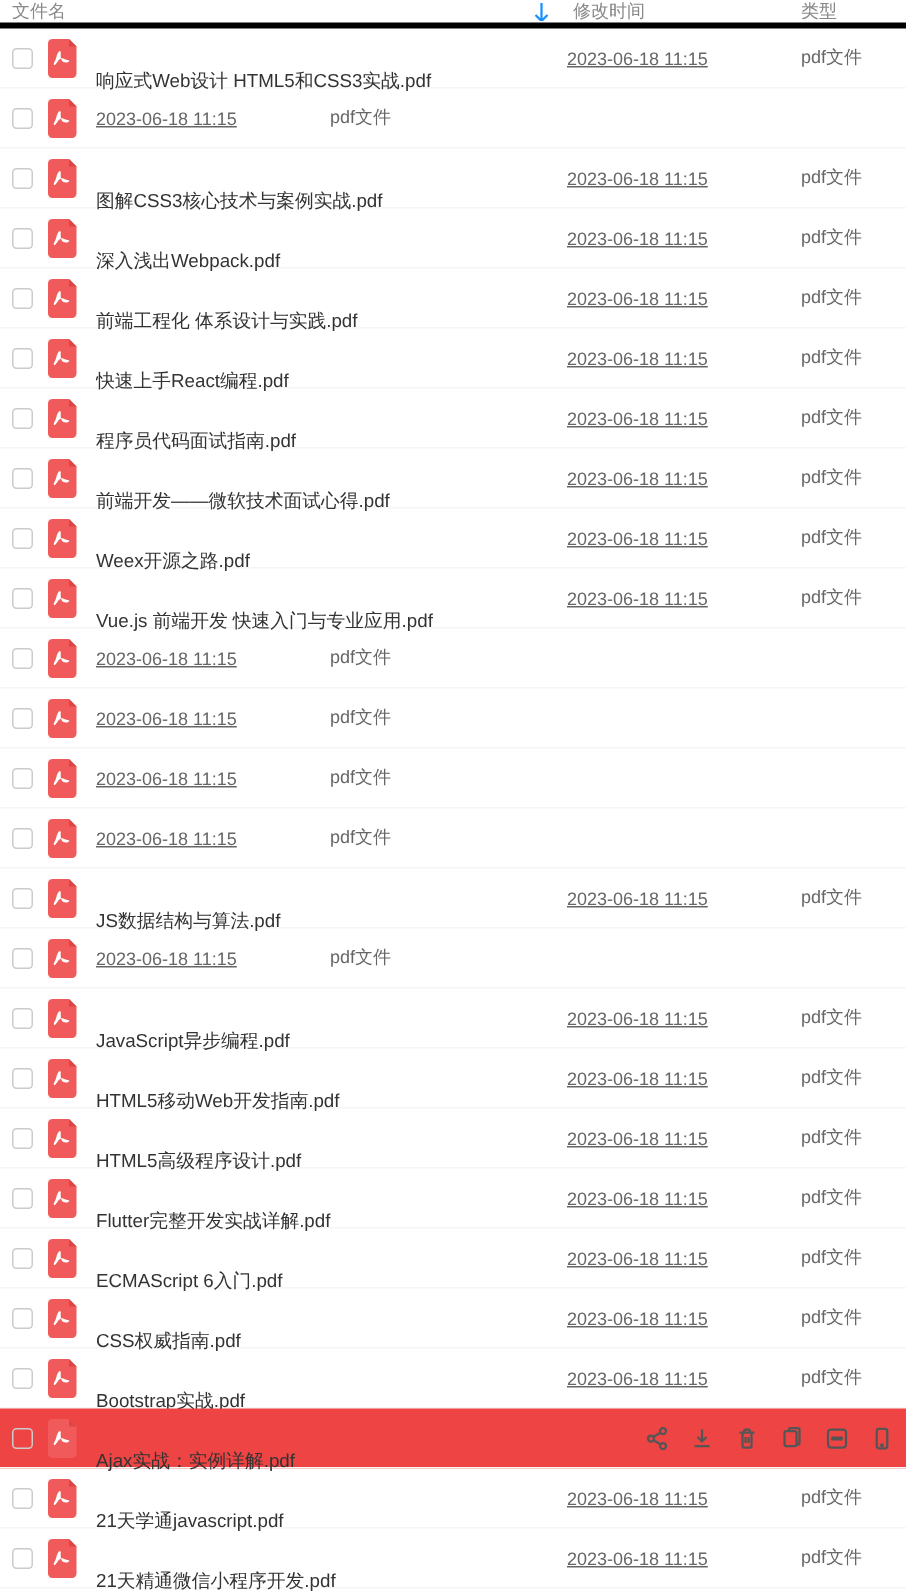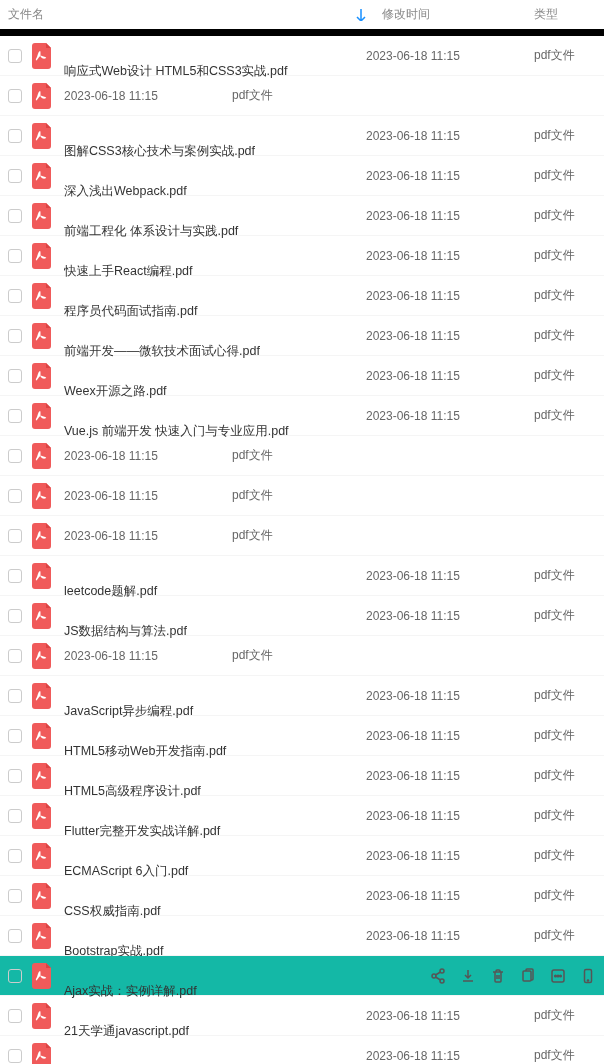--- a/index.html
+++ b/index.html
@@ -7,64 +7,64 @@
   width: 604px;
   height: 1064px;
   font-family: "PingFang SC", "Microsoft YaHei", Arial, sans-serif;
   font-size: 13px;
   color: #333;
   background: #fff;
   overflow: hidden;
 }
 .header {
   display: flex;
-  height: 36px;
-  border-bottom: 7px solid #000000;
+  height: 19px;
+  border-bottom: 4px solid #000000;
   color: #888;
   font-size: 12px;
   align-items: center;
 }
 .col-name { display: flex; align-items: center; flex: 1; padding-left: 8px; }
 .col-name-header { justify-content: space-between; padding-right: 12px; }
 .col-date { width: 156px; padding-left: 4px; }
 .col-type { width: 70px; }
 .sort-arrow {
   width: 10px; height: 12px; fill: #1890ff;
 }
 .row {
   display: flex;
   align-items: center;
   height: 40px;
   border-bottom: 1px solid #f5f5f5;
   font-size: 12.5px;
   position: relative;
 }
-.row.hovered { background: #14b8a6; }
+.row.hovered { background: #ef4444; }
 .checkbox {
   width: 14px; height: 14px;
   border: 1px solid #ccc;
   border-radius: 3px;
   margin: 0 10px 0 8px;
   flex-shrink: 0;
 }
 .pdf-icon {
   width: 22px; height: 26px;
   margin-right: 10px;
   flex-shrink: 0;
 }
 .fname {
   flex: 1;
   white-space: nowrap;
   overflow: hidden;
   text-overflow: ellipsis;
   color: #333;
   margin-top: 32px;
 }
-.fdate { width: 156px; color: #666; font-size: 12px; }
-.ftype { width: 70px; color: #666; font-size: 12px; margin-left: 12px; }
+.fdate { width: 156px; color: #666; font-size: 12px; text-decoration: underline; }
+.ftype { width: 70px; color: #666; font-size: 12px; }
 .actions {
   position: absolute;
   right: 8px;
   display: flex;
   gap: 14px;
   align-items: center;
 }
 .action-icon {
   width: 16px; height: 16px;
   stroke: #555; fill: none; stroke-width: 1.5;
@@ -225,21 +225,20 @@
     <div class="fdate">2023-06-18 11:15</div>
       <div class="ftype">pdf文件</div>
   </div>
     <div class="row">
     <div class="checkbox"></div>
     <svg class="pdf-icon" viewBox="0 0 22 26">
     <path d="M3 0 h11 l5 5 v18 a3 3 0 0 1 -3 3 h-13 a3 3 0 0 1 -3 -3 v-20 a3 3 0 0 1 3 -3 z" fill="#f05a5a"></path>
     <path d="M14 0 v5 h5 z" fill="#d44"></path>
     <path d="M5 14 c1 -4 2 -6 3 -6 c1 0 0 4 1 6 c1 2 4 2 5 1 c1 -1 -2 -1 -4 -2 c-2 -1 -4 3 -5 4 c-1 1 -2 0 0 -3 z" fill="#fff"></path>
   </svg>
-    <div class="fname">leetcode题解.pdf</div>
     <div class="fdate">2023-06-18 11:15</div>
       <div class="ftype">pdf文件</div>
   </div>
     <div class="row">
     <div class="checkbox"></div>
     <svg class="pdf-icon" viewBox="0 0 22 26">
     <path d="M3 0 h11 l5 5 v18 a3 3 0 0 1 -3 3 h-13 a3 3 0 0 1 -3 -3 v-20 a3 3 0 0 1 3 -3 z" fill="#f05a5a"></path>
     <path d="M14 0 v5 h5 z" fill="#d44"></path>
     <path d="M5 14 c1 -4 2 -6 3 -6 c1 0 0 4 1 6 c1 2 4 2 5 1 c1 -1 -2 -1 -4 -2 c-2 -1 -4 3 -5 4 c-1 1 -2 0 0 -3 z" fill="#fff"></path>
   </svg>

